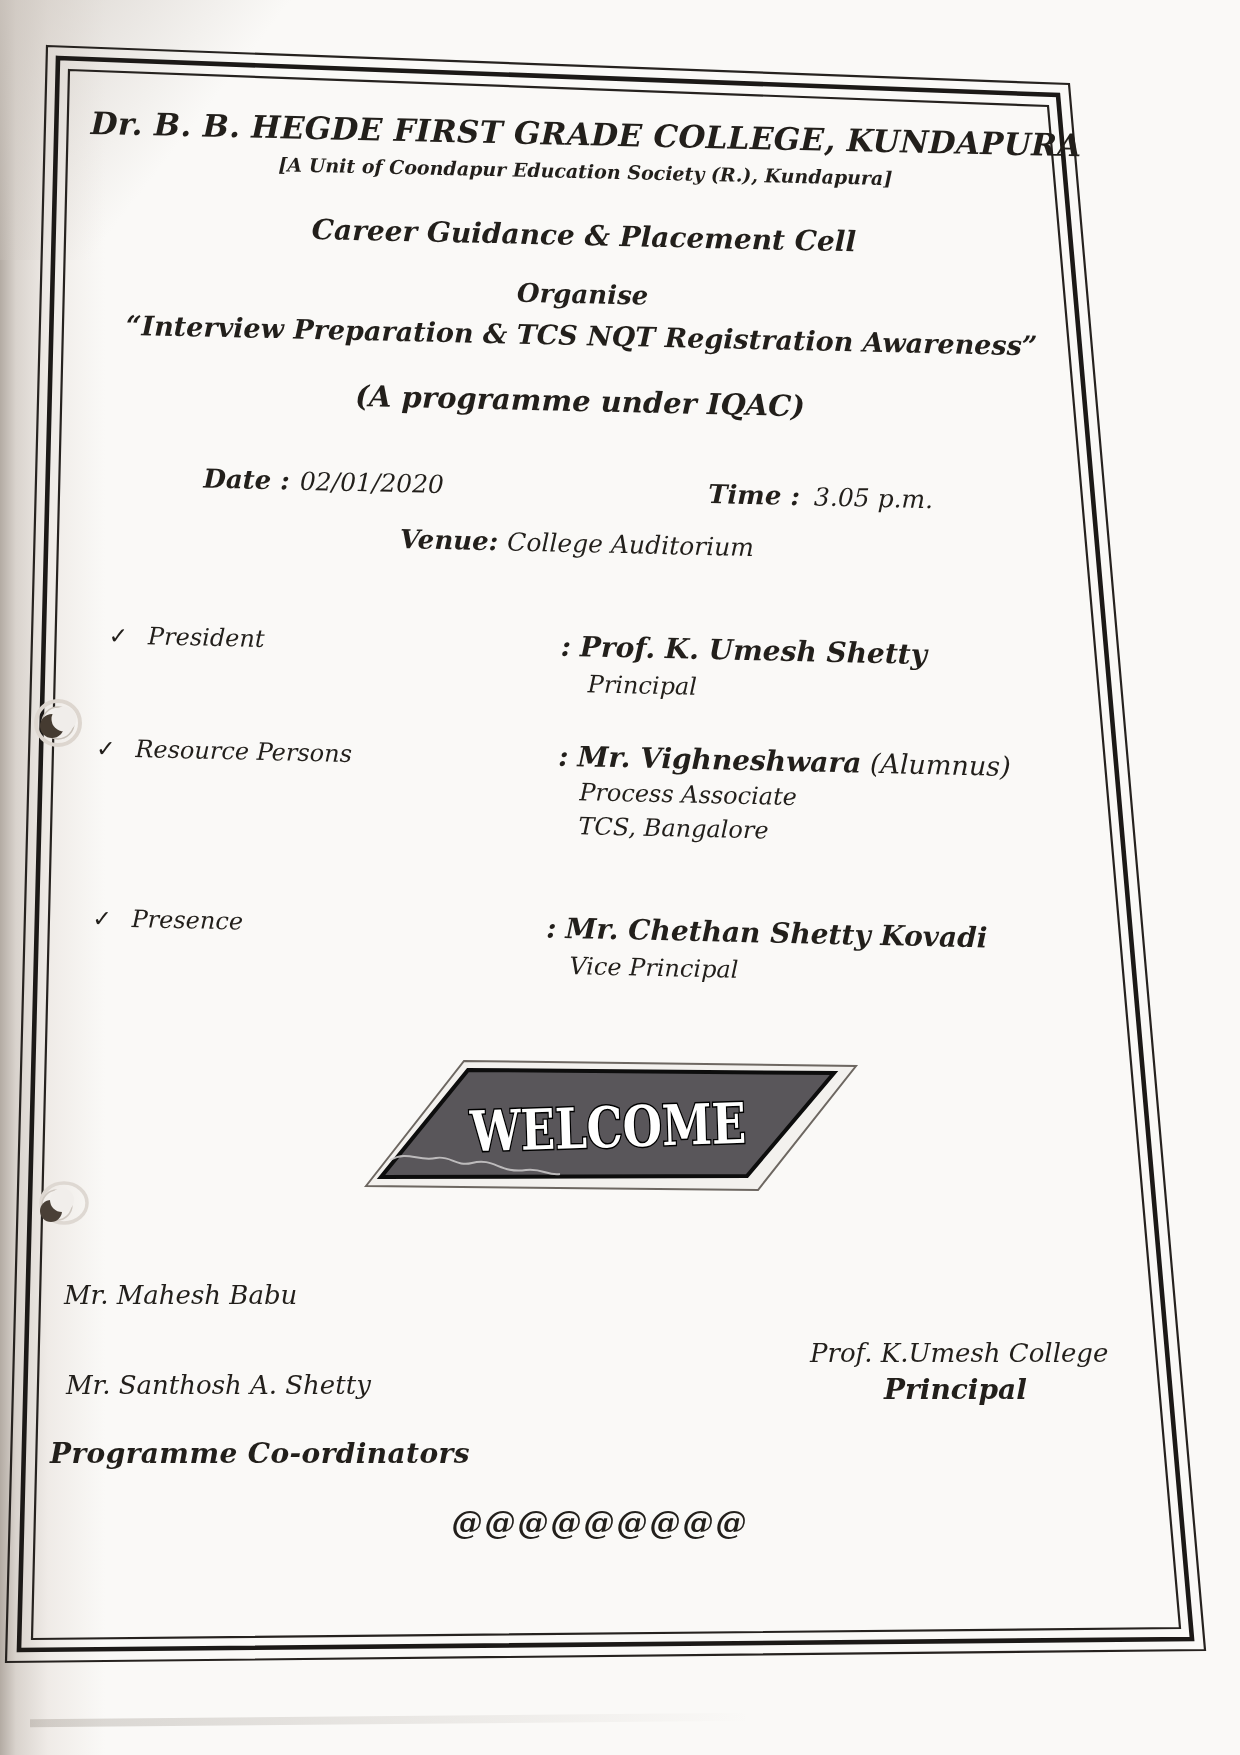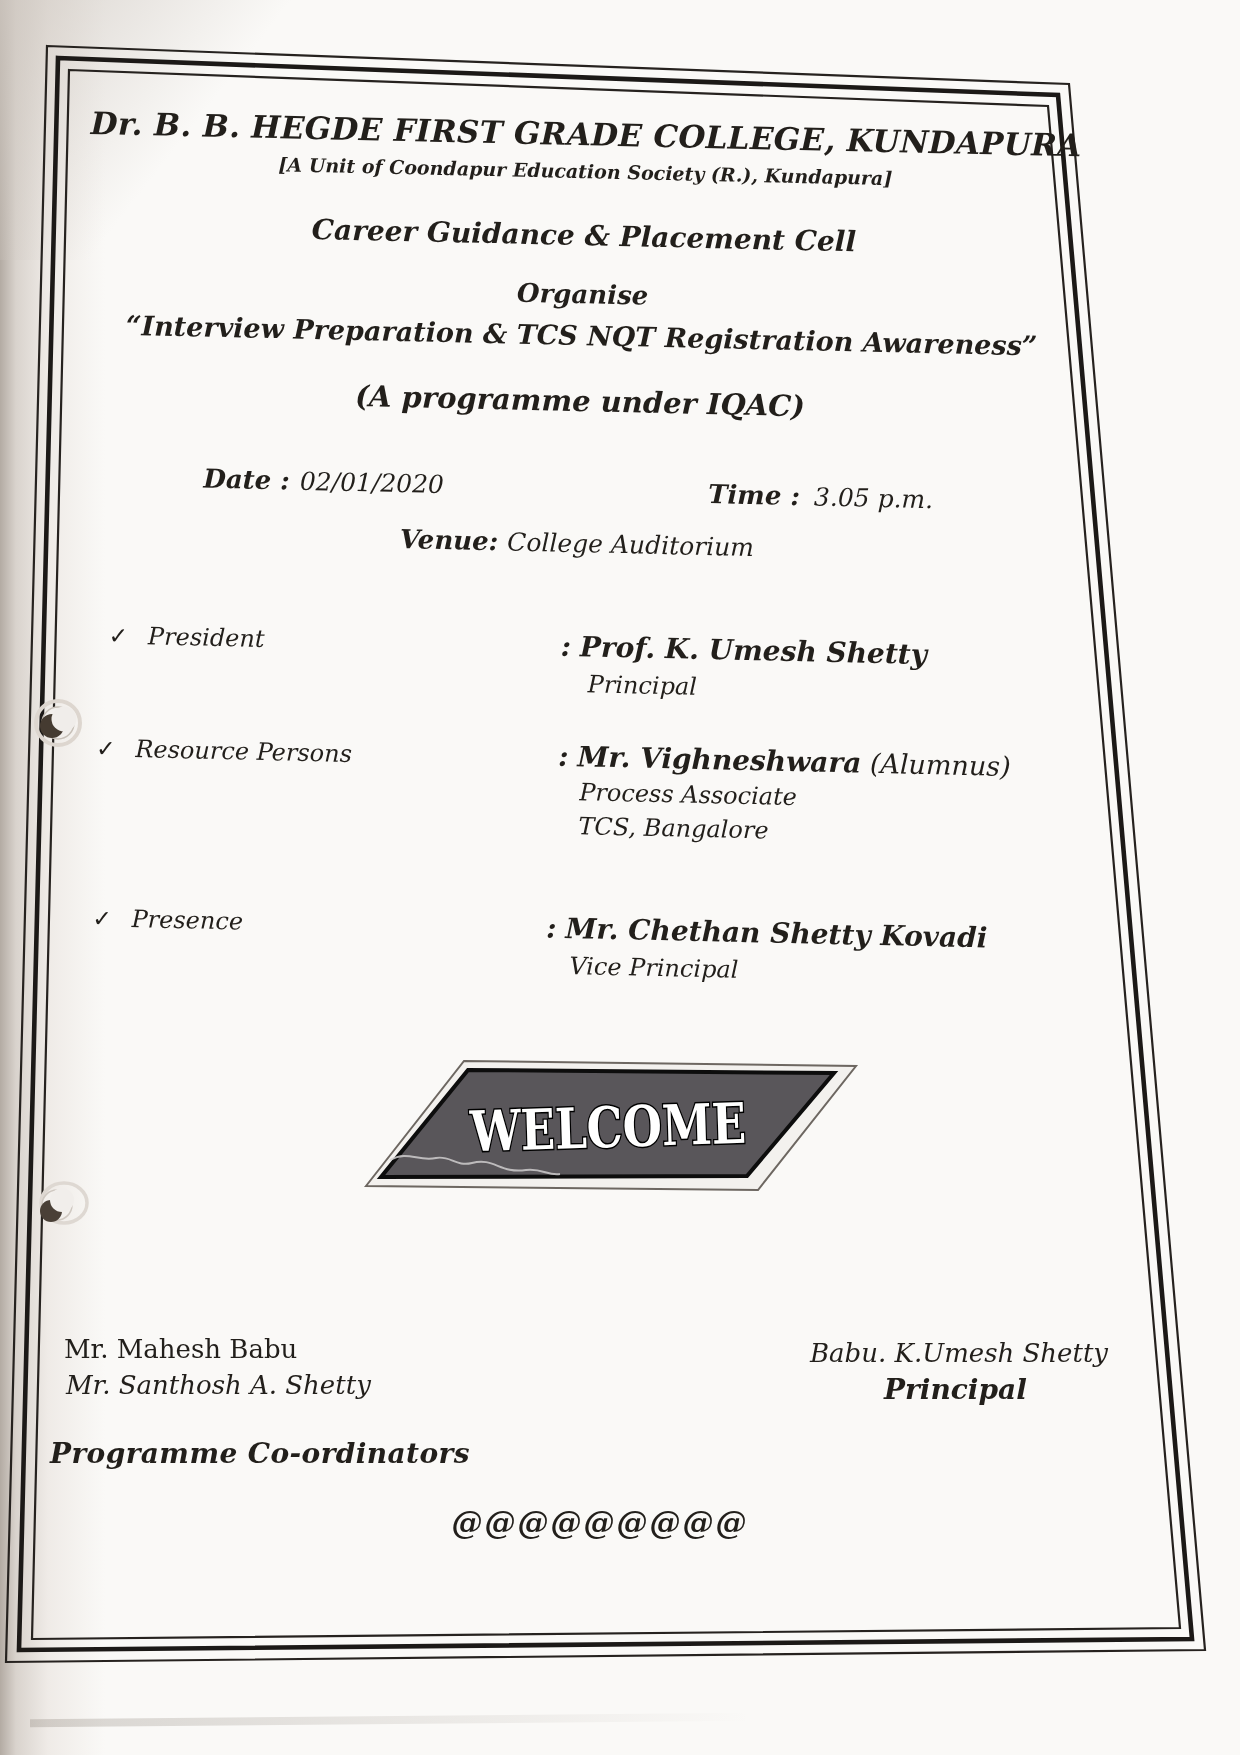--- a/index.html
+++ b/index.html
@@ -119,20 +119,20 @@
 
   <div class="abs" style="left:94px;top:915px;">
     <span class="check">✓</span><span class="role">Presence</span>
   </div>
   <div class="abs name-line" style="left:548px;top:912px;">
     <span class="colon">:</span><span>Mr. Chethan Shetty Kovadi</span><span class="name-suffix"></span>
   </div>
   <div class="abs detail" style="left:572px;top:952px;">Vice Principal</div>
 </div>
 
-<div class="abs sig-name" style="left:64px;top:1334px;">Mr. Mahesh Babu</div>
+<div class="abs sig-name" style="left:64px;top:1280px;font-style:italic;">Mr. Mahesh Babu</div>
 <div class="abs sig-name" style="left:58px;top:1370px;font-style:italic;margin-left:8px;">Mr. Santhosh A. Shetty</div>
 <div class="abs sig-co" style="left:50px;top:1437px;font-style:italic;">Programme Co-ordinators</div>
 
-<div class="abs sig-name" style="left:810px;top:1338px;font-style:italic;">Babu. K.Umesh Shetty</div>
+<div class="abs sig-name" style="left:810px;top:1338px;font-style:italic;">Prof. K.Umesh College</div>
 <div class="abs" style="left:884px;top:1373px;font-size:28px;font-weight:bold;font-style:italic;">Principal</div>
 
 <div class="footer-deco">@@@@@@@@@</div>
 
 </body></html>

